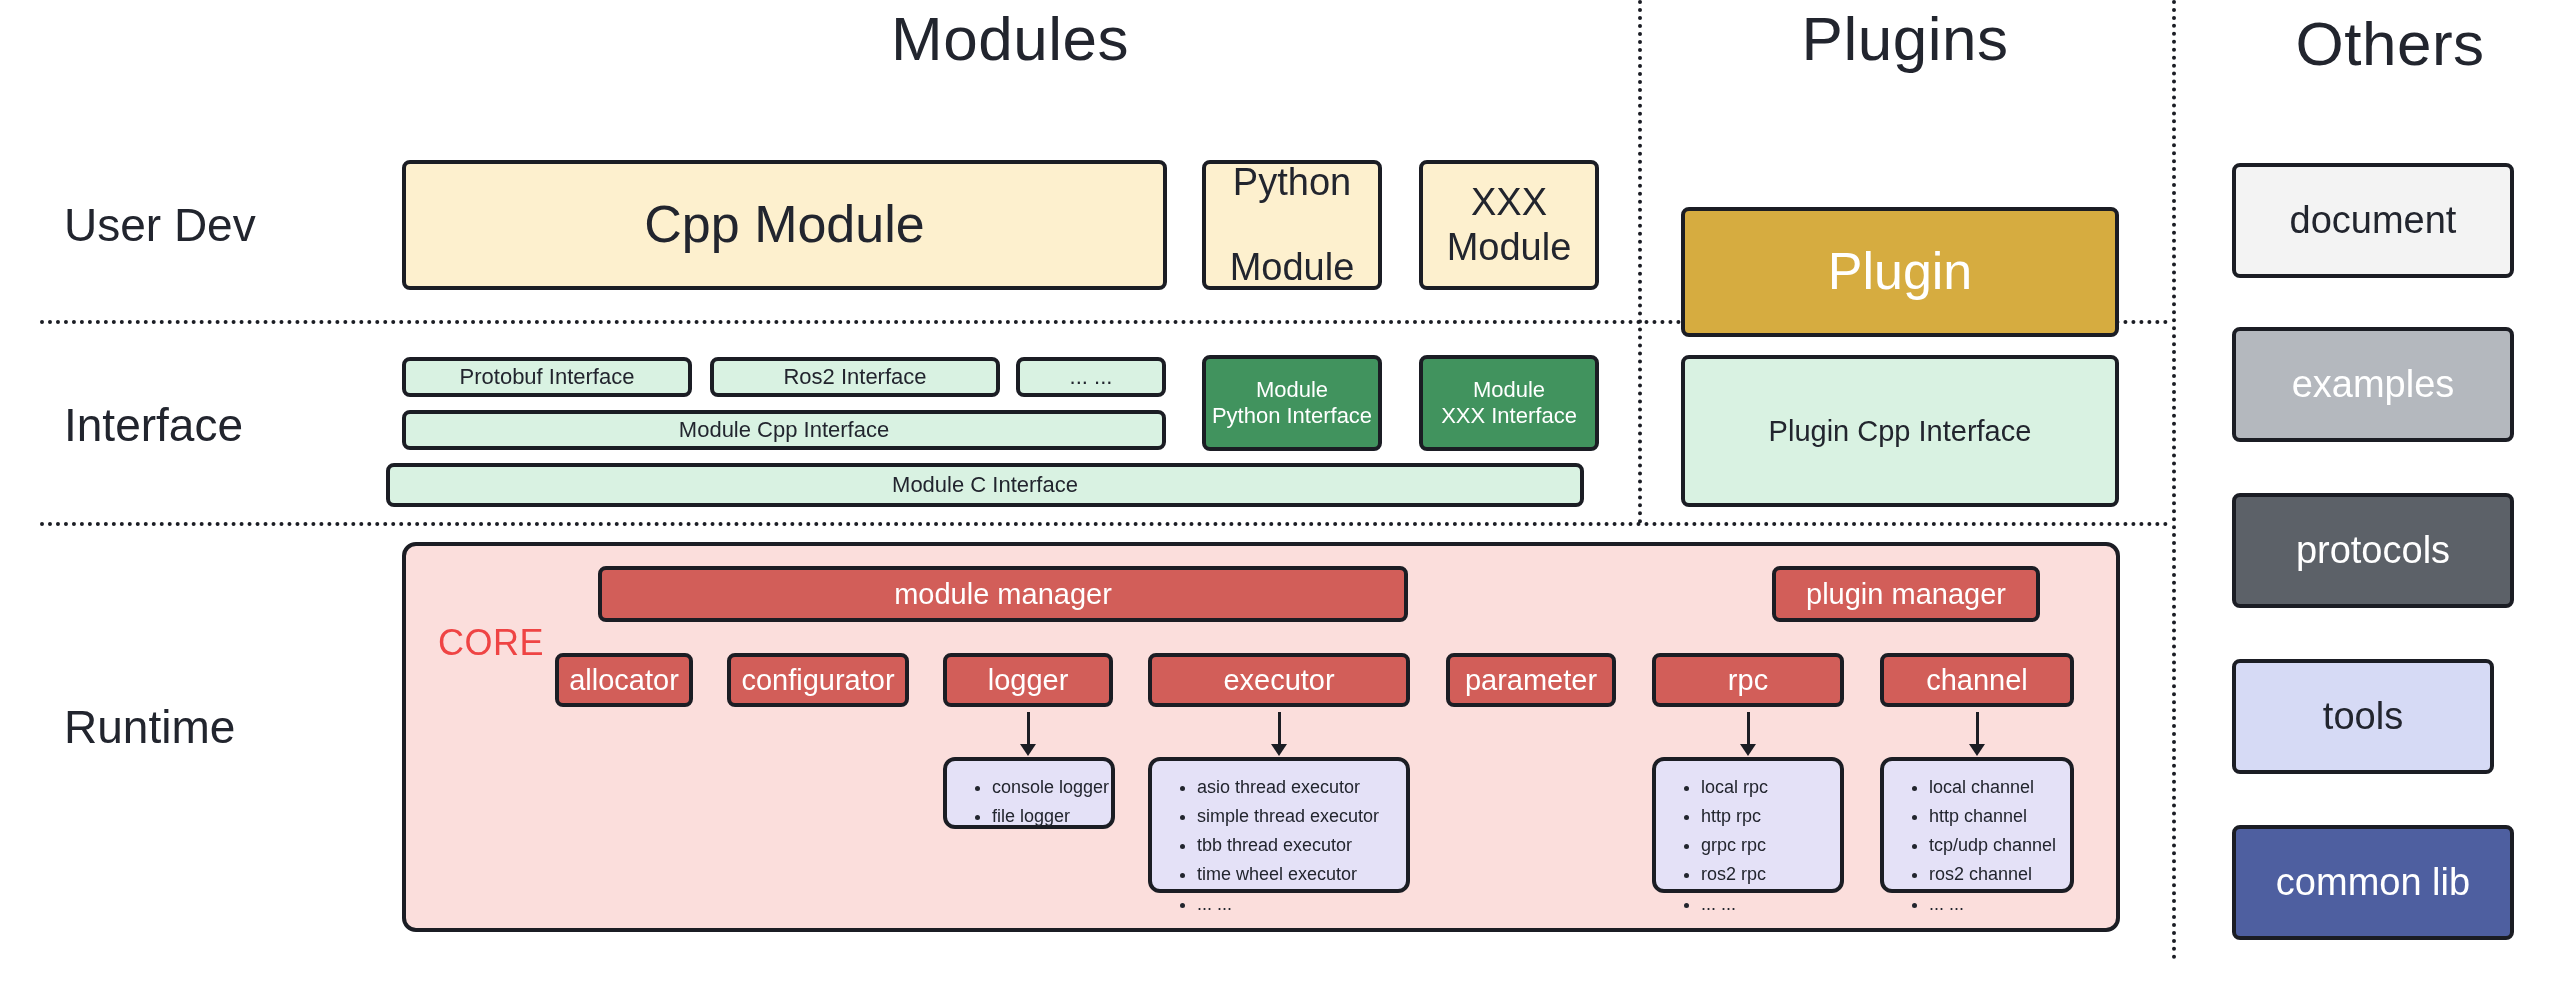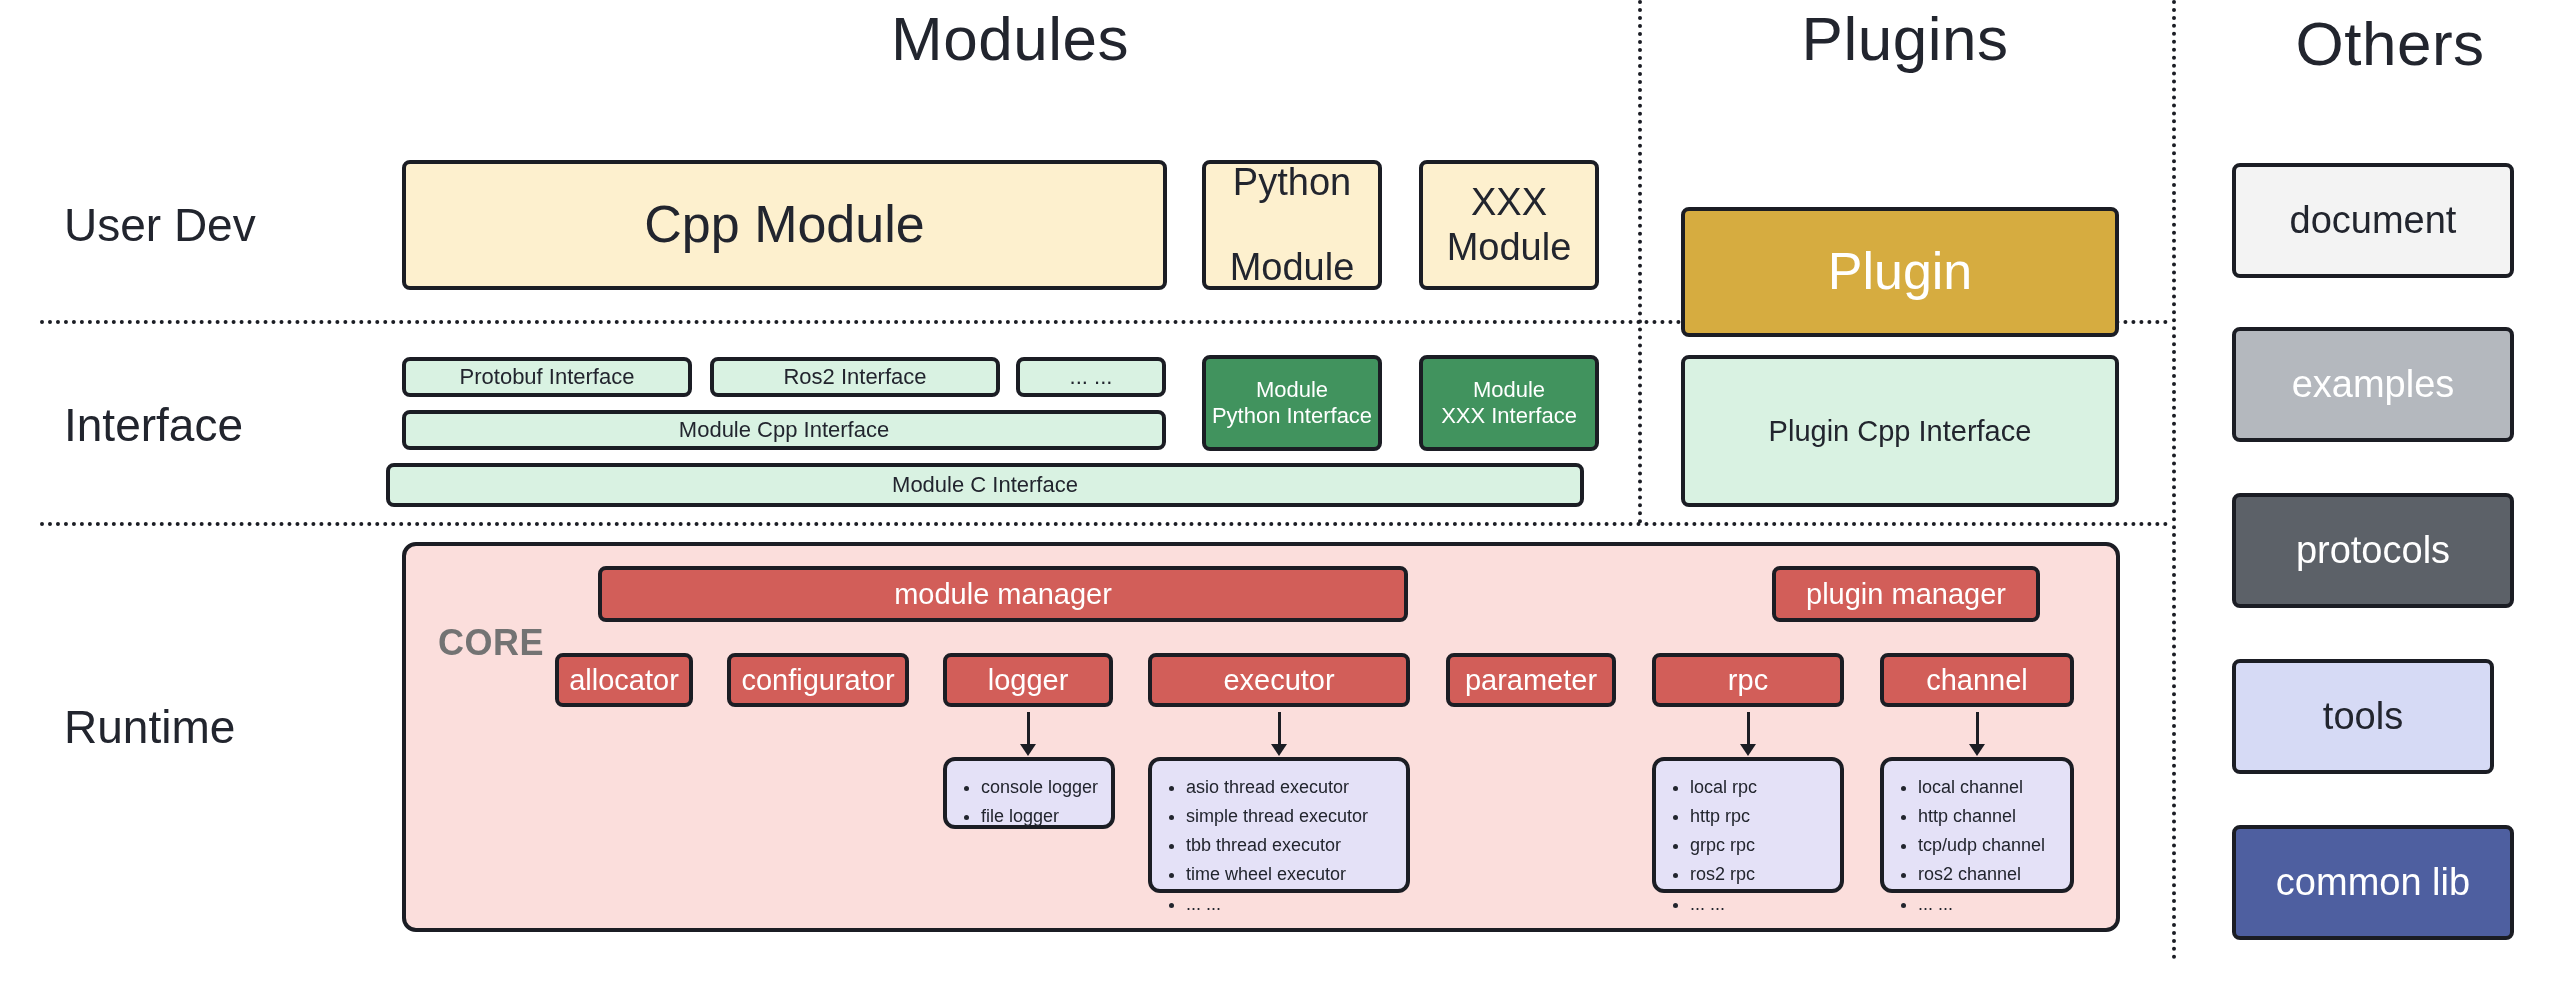--- a/index.html
+++ b/index.html
@@ -74,30 +74,30 @@
   .periwin { background: #D6DAF5; color: #22252e; }
   .navy    { background: #4E5FA0; color: #ffffff; }
 
   
   #core-box {
     border: 4px solid #1b1d24;
     border-radius: 14px;
   }
   #core-label {
     font-size: 36px;
-    font-weight: bold;
-    color: #737373;
+    font-weight: normal;
+    color: #ef4444;
     letter-spacing: 0.5px;
   }
 
   
   .detail {
     border: 4px solid #1b1d24;
     border-radius: 12px;
-    padding: 12px 10px 12px 8px;
+    padding: 12px 10px 12px 19px;
   }
   .detail ul {
     margin: 0;
     padding: 0 0 0 26px;
     list-style: disc;
   }
   .detail li {
     font-size: 18px;
     line-height: 1.62;
     color: #22252e;

